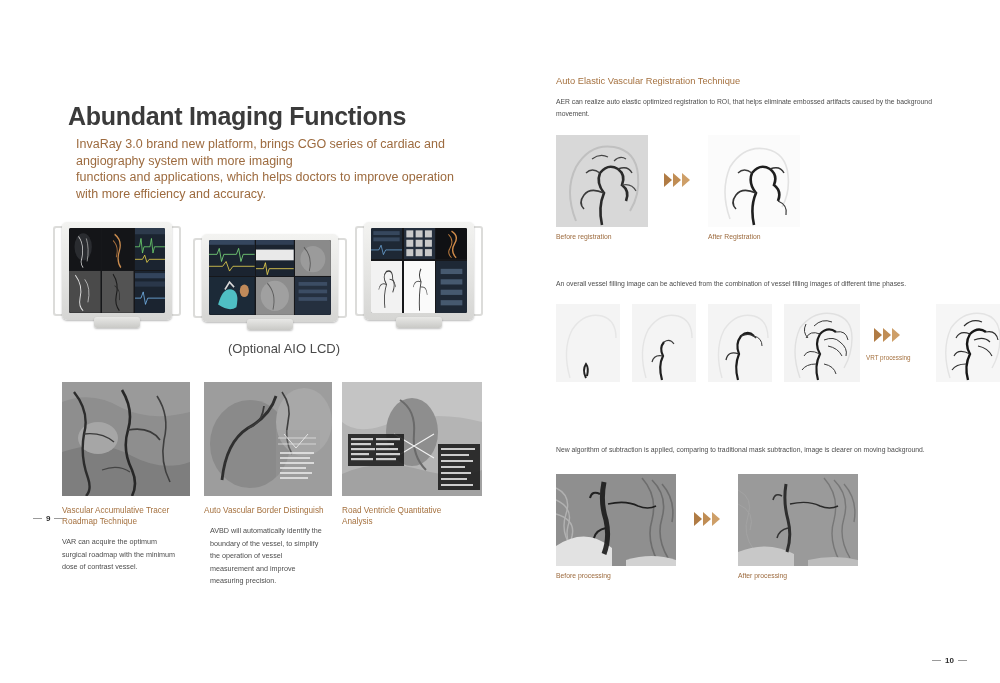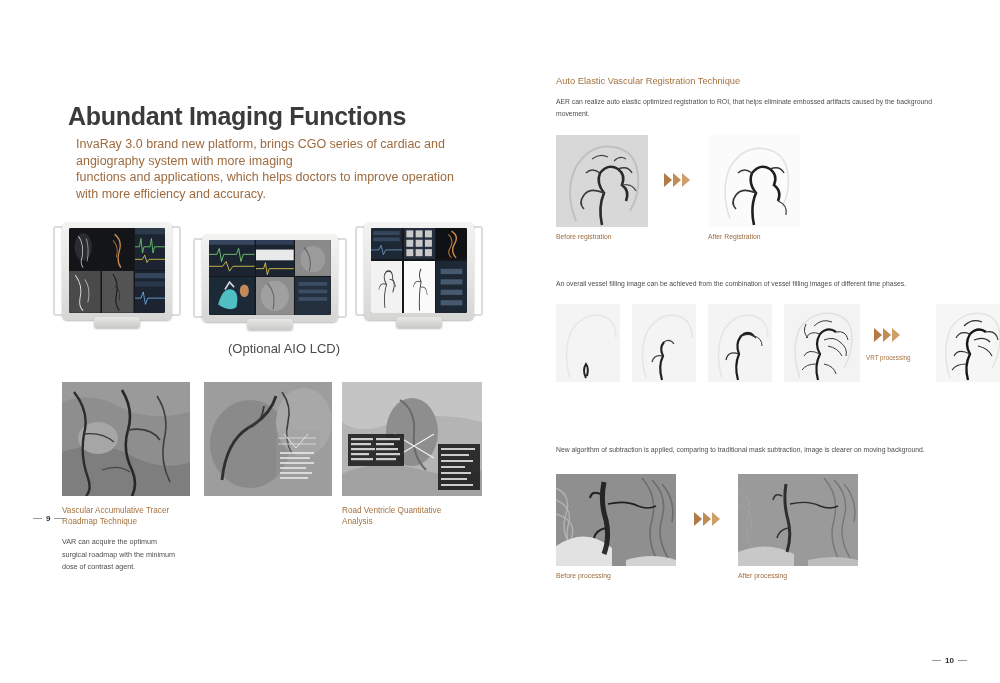--- a/index.html
+++ b/index.html
@@ -370,21 +370,25 @@
             <rect x="99" y="90" width="30" height="2"></rect>
               <rect x="99" y="96" width="26" height="2"></rect>
             <rect x="99" y="102" width="32" height="2"></rect>
           </g>
         </svg>
       </div>
     </div>
 
     <div class="cap-col c1">
       <div class="cap-head">Vascular Accumulative  Tracer Roadmap Technique</div>
-      <div class="cap-body">VAR can acquire the optimum surgical roadmap with the minimum dose of contrast agent.</div>
+      <div class="cap-body">VAR can acquire the optimum surgical roadmap with the minimum dose of contrast vessel.</div>
+    </div>
+    <div class="cap-col c2">
+      <div class="cap-head">Auto Vascular Border Distinguish</div>
+      <div class="cap-body">AVBD will automatically identify the boundary of the vessel, to simplify the operation of vessel measurement and improve measuring precision.</div>
     </div>
     <div class="cap-col c3">
       <div class="cap-head">Road Ventricle Quantitative Analysis</div>
     </div>
 
     <div class="footer l">
       <span class="dash"></span>
       <span class="pnum">9</span>
       <span class="dash"></span>
     </div>

